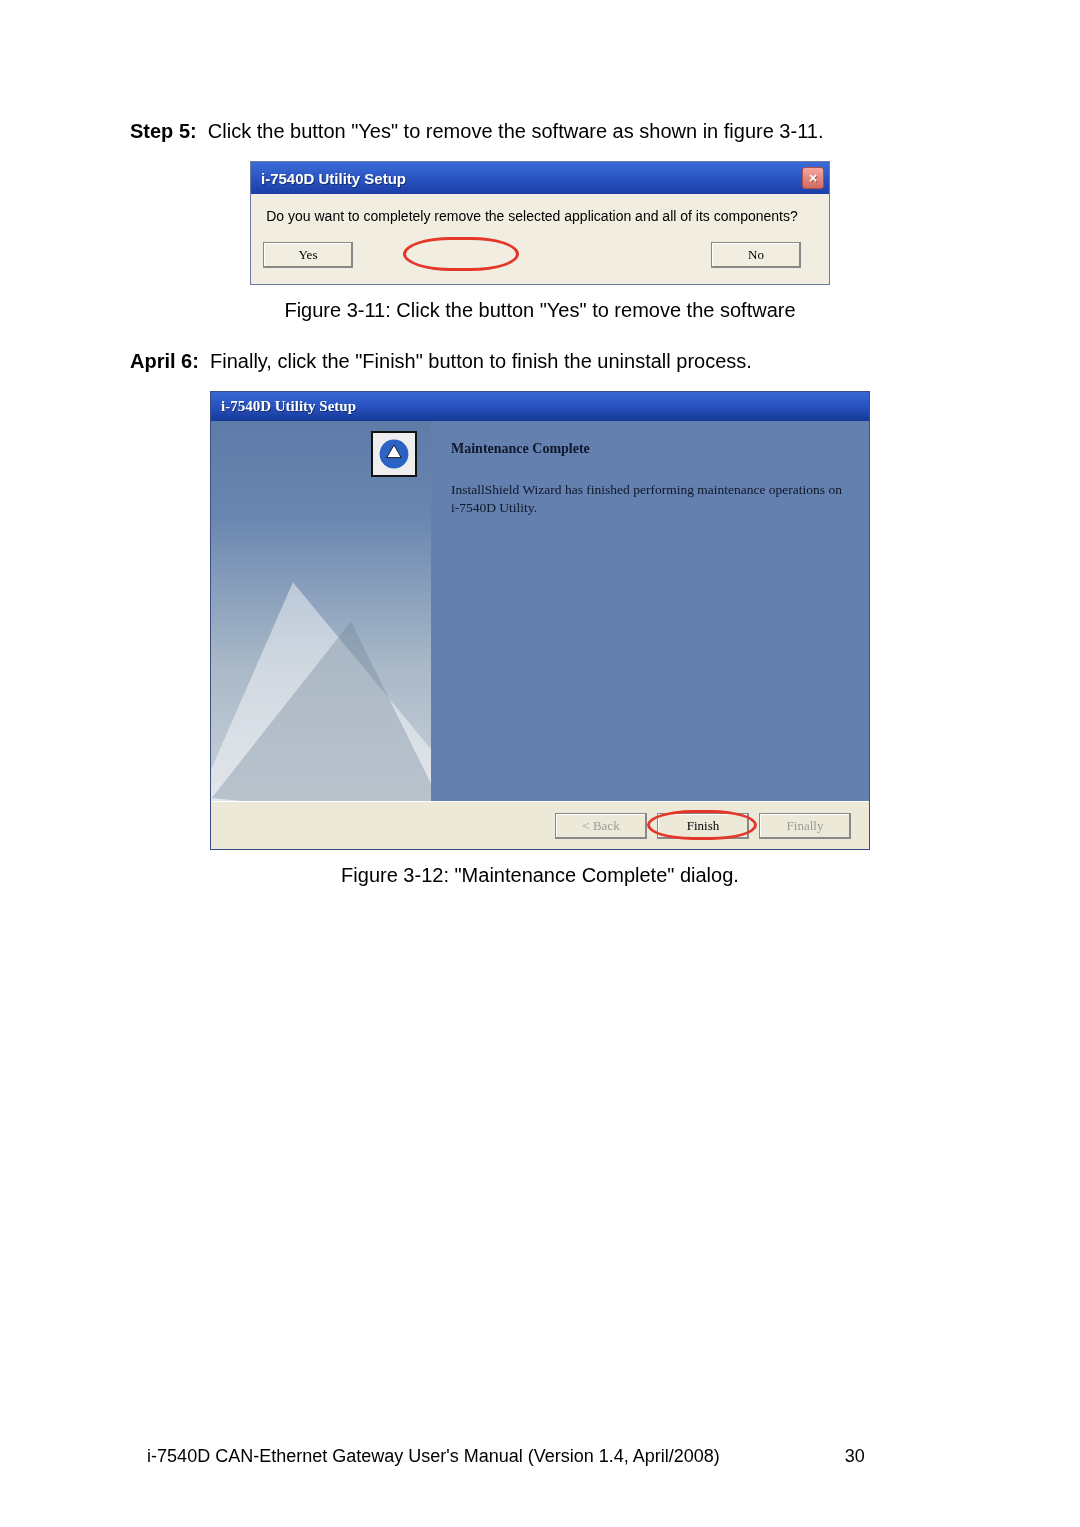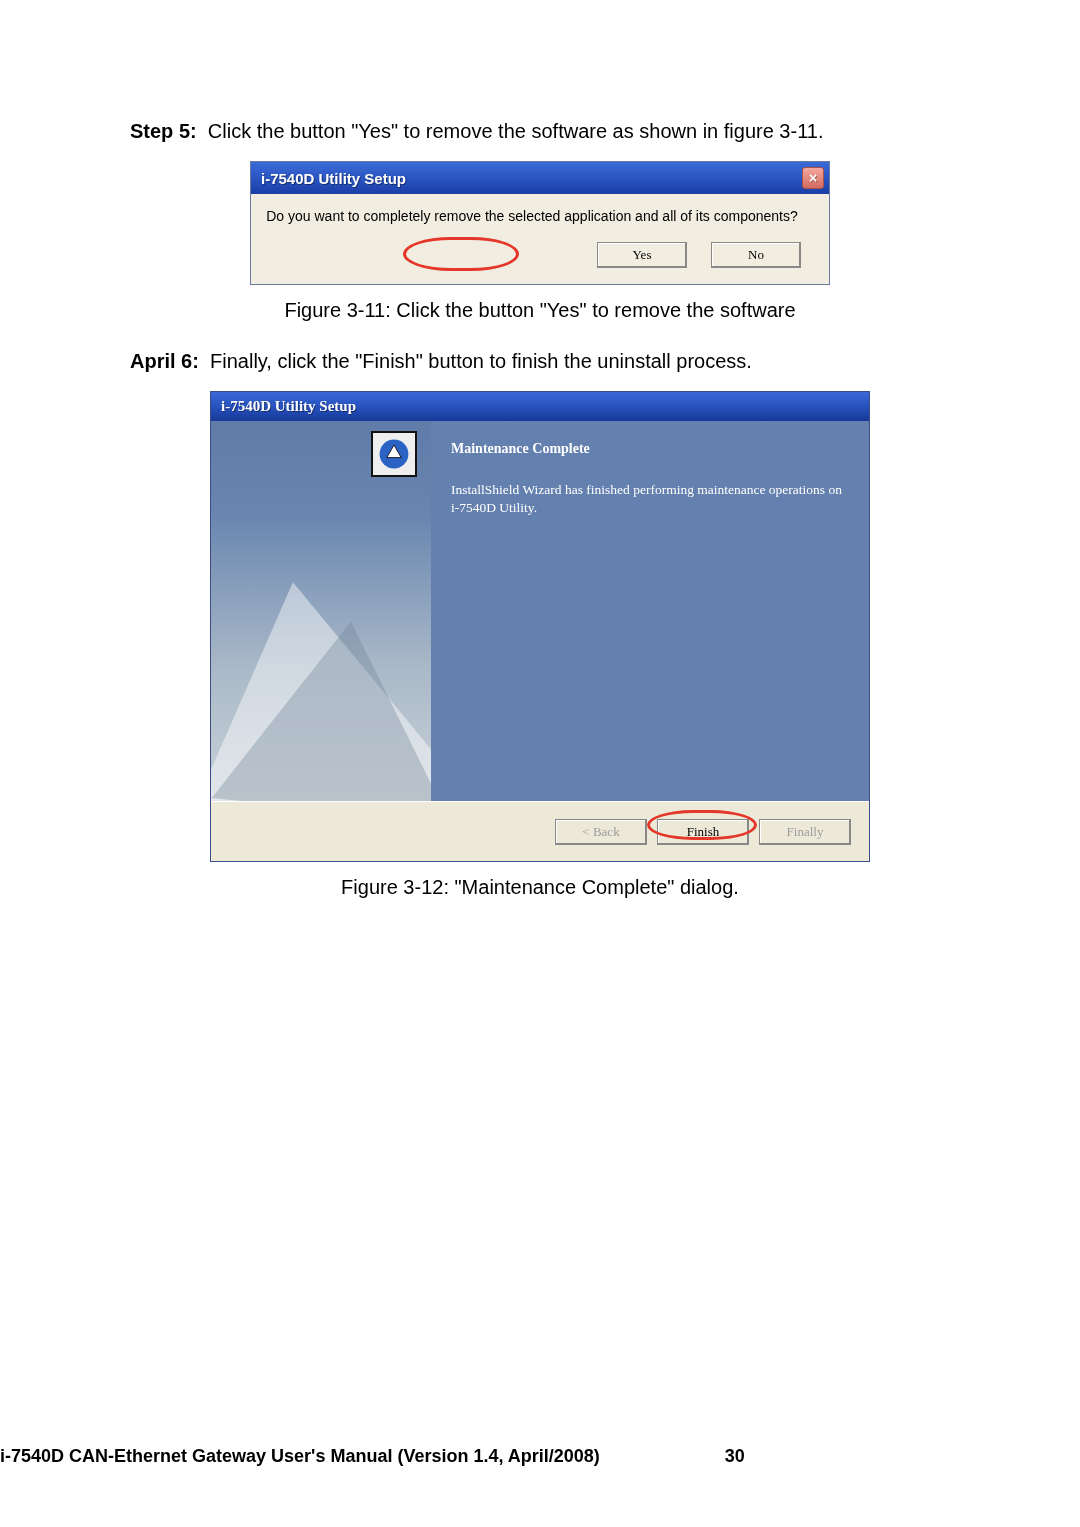--- a/index.html
+++ b/index.html
@@ -10,23 +10,22 @@
     font-family: Arial, Helvetica, sans-serif;
     padding: 120px 130px 0 130px;
     position: relative;
     color: #000;
   }
   .step-line { font-size: 20px; margin-bottom: 18px; }
   .step-line b { font-weight: bold; }
   .caption { font-size: 20px; text-align: center; margin: 14px 0 28px 0; }
   .footer {
     position: absolute; bottom: 60px; left: 0; right: 0;
-    font-size: 18px; text-align: left;
+    font-size: 18px; text-align: center;
     padding-right: 68px;
-    font-weight: bold;
   }
   .footer .ftxt { display:inline-block; margin-right:120px;}
   
   .dlg1-wrap { display:flex; justify-content:center; }
   .dlg1 {
     width: 580px;
     border: 1px solid #6a7aa0;
   }
   .dlg1 .titlebar {
     background: linear-gradient(to bottom, #3b6bd8 0%, #2a55c2 50%, #1b3da6 100%);
@@ -48,21 +47,21 @@
     text-shadow:1px 1px 0 rgba(0,0,0,.3);
   }
   .dlg1 .body {
     background:#f1ede0;
     padding:14px 28px 16px 12px;
     font-size:14px;
     font-family: Tahoma, sans-serif;
     text-align:center;
   }
   .dlg1 .msg { margin-bottom:18px; }
-  .dlg1 .btnrow { display:flex; justify-content:flex-end; gap:24px; position:relative;}
+  .dlg1 .btnrow { display:flex; justify-content:space-between; position:relative;}
   .winbtn {
     width:90px; height:26px;
     font-size:13px; font-family:Tahoma;
     background:#f1ede0;
     border:1px solid #888;
     box-shadow: inset -1px -1px 0 #888, inset 1px 1px 0 #fff;
     display:flex;align-items:center;justify-content:center;
   }
   .ring-red {
     position:absolute;
@@ -117,30 +116,30 @@
   }
   .sidebar .logo {
     position:absolute; top:10px; right:14px;
     width:46px; height:46px;
     border:2px solid #111;
     background:#eee;
     display:flex;align-items:center;justify-content:center;
   }
   .sidebar .logo svg { width:36px;height:36px;}
   .dlg2 .content {
-    flex:1; background:#6480ae; color:#ffffff;
+    flex:1; background:#6480ae; color:#0f172a;
     padding:20px 20px 0 20px;
     font-family:Tahoma; font-size:14px;
   }
   .dlg2 .content .heading { font-weight:bold; font-size:14px; margin-bottom:24px;}
   .dlg2 .content .para { line-height:1.35; font-size:13.5px;}
   .dlg2 .btnbar {
     border-top:1px solid #fff;
     background:#ece9d8;
-    height:60px;
+    height:48px;
     display:flex; justify-content:flex-end; align-items:center;
     gap:10px; padding-right:18px;
     position:relative;
   }
   .winbtn2 {
     width:92px; height:26px;
     font-size:13px; font-family:Tahoma;
     background:#ece9d8;
     border:1px solid #888;
     box-shadow: inset -1px -1px 0 #888, inset 1px 1px 0 #fff;

